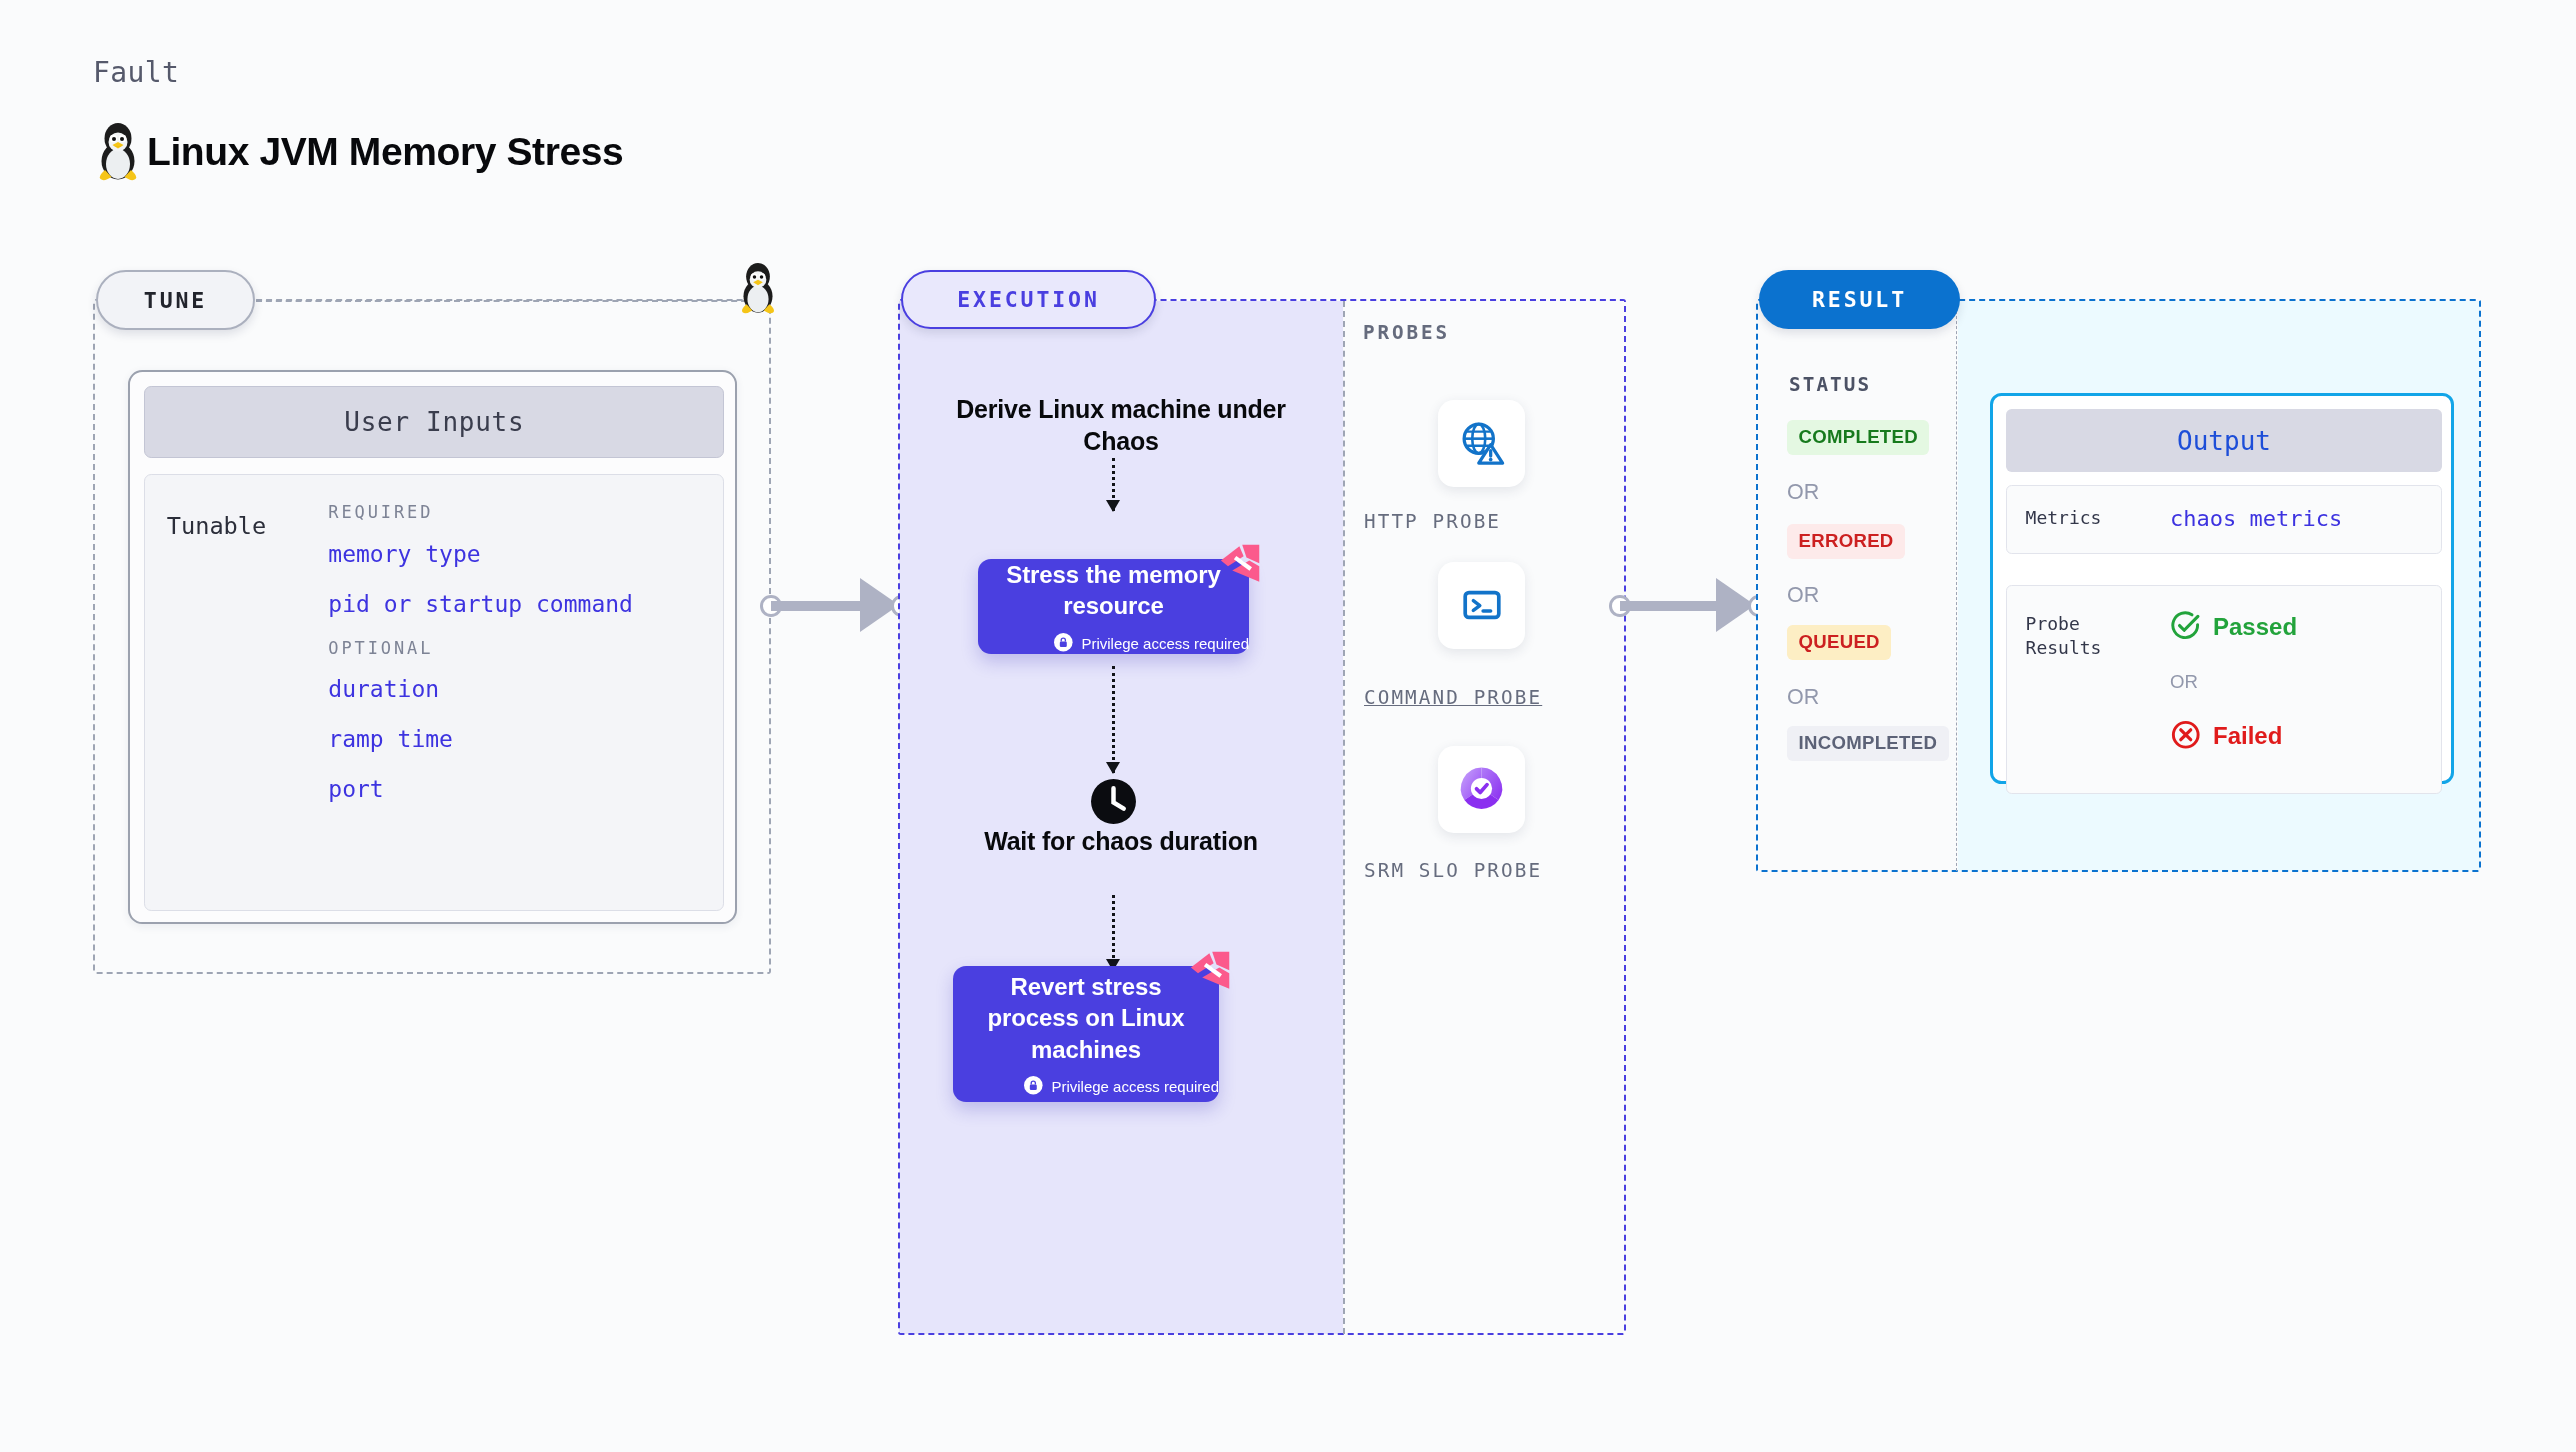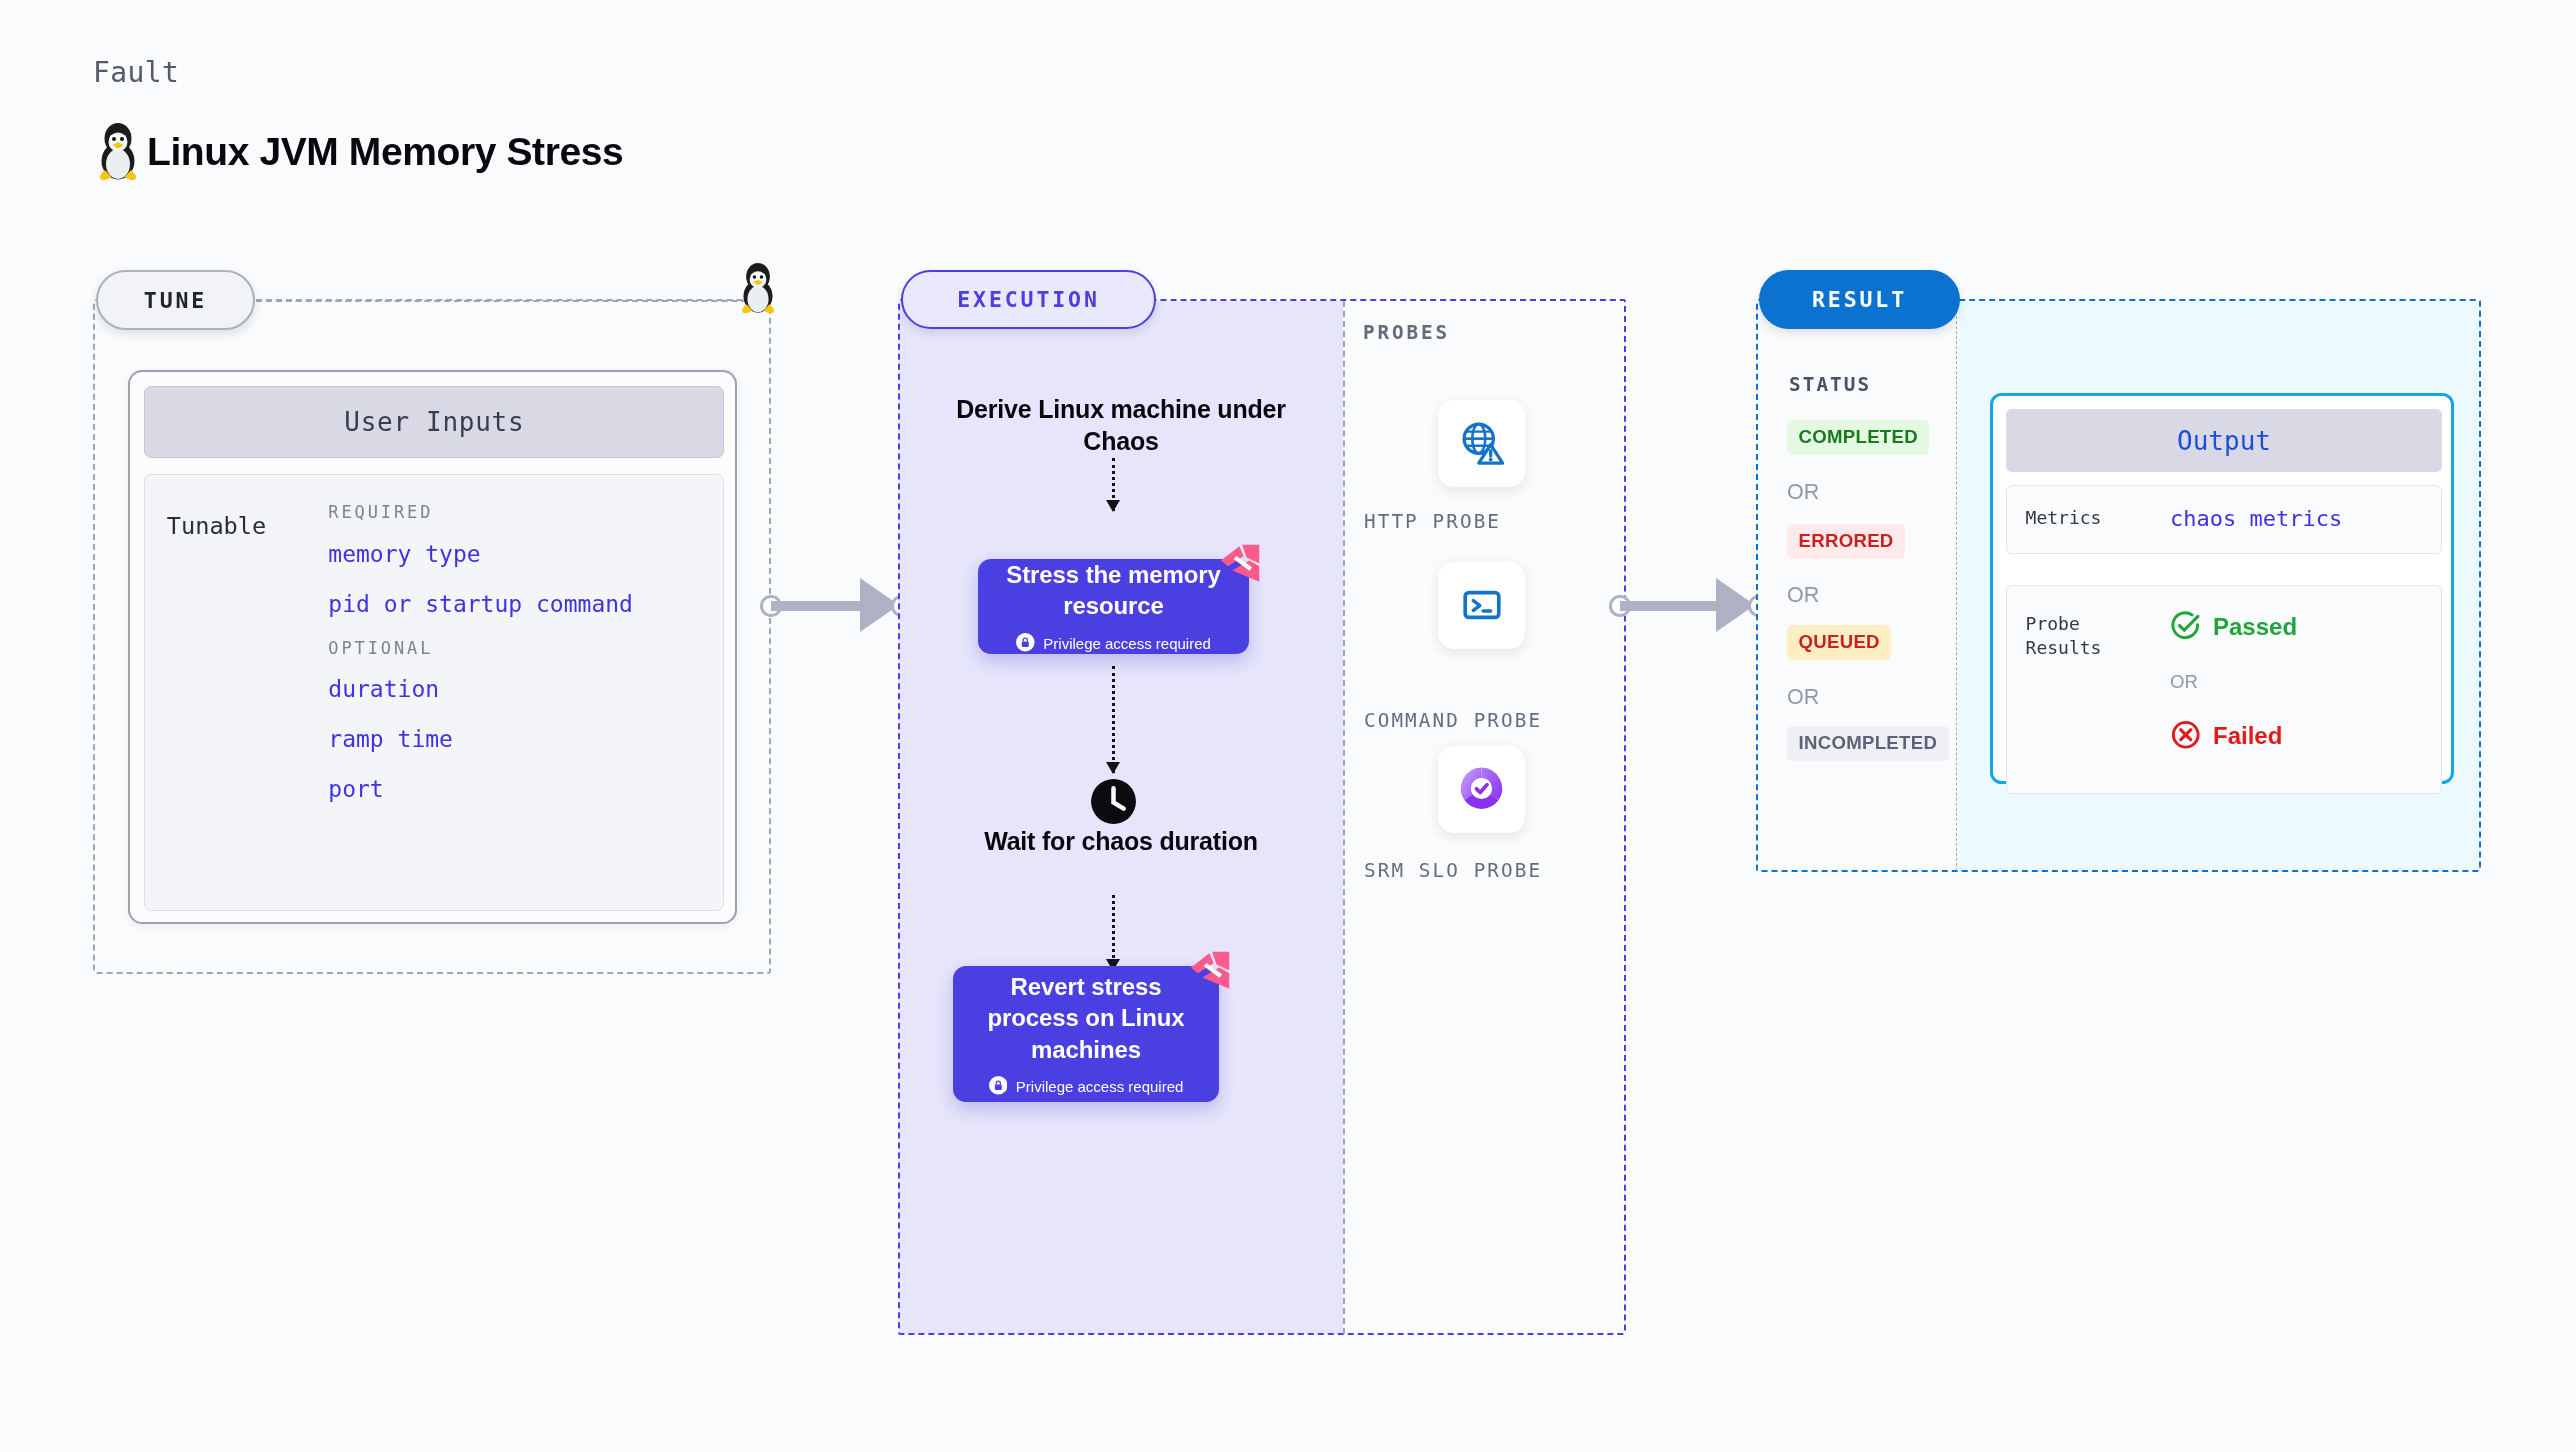--- a/index.html
+++ b/index.html
@@ -104,21 +104,21 @@
   }
   .arrow-v .head {
     position:absolute; left:-6.4px; bottom:-1.4px;
     width:0;height:0; border-left:7.9px solid transparent;
     border-right:7.9px solid transparent; border-top:12px solid #111318;
   }
 
   .purple-card {
     position:absolute; background:#4a3fe0; border-radius:13px;
     box-shadow: 0 7.2px 17px rgba(45,35,180,.22);
-    display:flex; flex-direction:column; align-items:center; justify-content:center;
+    display:flex; flex-direction:column; align-items:flex-end; justify-content:center;
   }
   .purple-card .ptitle {
     color:#fff; font-size:24px; font-weight:800; text-align:center;
     line-height:1.3; letter-spacing:-0.1px; padding:0 18.6px;
   }
   .priv-row { display:flex; align-items:center; gap:8.6px; margin-top:11.5px; }
   .priv-row .ptext { color:#fff; font-size:15px; font-weight:500; }
   .ribbon { position:absolute; right:-15.8px; top:-17px; }
 
   .clock-icon { position:absolute; }
@@ -364,21 +364,21 @@
 
   <div class="probe-tile" style="left:1438px;top:562px;">
     <span>
       <svg width="52" height="52" viewBox="0 0 48 48">
         <rect x="8.5" y="12.5" width="31" height="23" rx="3.5" fill="none" stroke="#1273c9" stroke-width="3.4"></rect>
         <path d="M16 20 L22 24.5 L16 29" fill="none" stroke="#1273c9" stroke-width="3.2" stroke-linecap="round" stroke-linejoin="round"></path>
         <path d="M25 29.5 H32" stroke="#1273c9" stroke-width="3.2" stroke-linecap="round"></path>
       </svg>
     </span>
   </div>
-  <div class="probe-caption" style="left:1364px;top:708px;">COMMAND PROBE</div>
+  <div class="probe-caption" style="left:1364px;top:685px;text-decoration:underline;">COMMAND PROBE</div>
 
   <div class="probe-tile" style="left:1438px;top:746px;">
     <span>
       <svg width="53" height="53" viewBox="0 0 48 48">
         <defs>
           <linearGradient id="sloA" x1="0" y1="0" x2="1" y2="1">
             <stop offset="0%" stop-color="#c8a6fb"></stop>
               <stop offset="100%" stop-color="#9747f5"></stop>
           </linearGradient>
           <linearGradient id="sloB" x1="0" y1="0" x2="1" y2="1">

